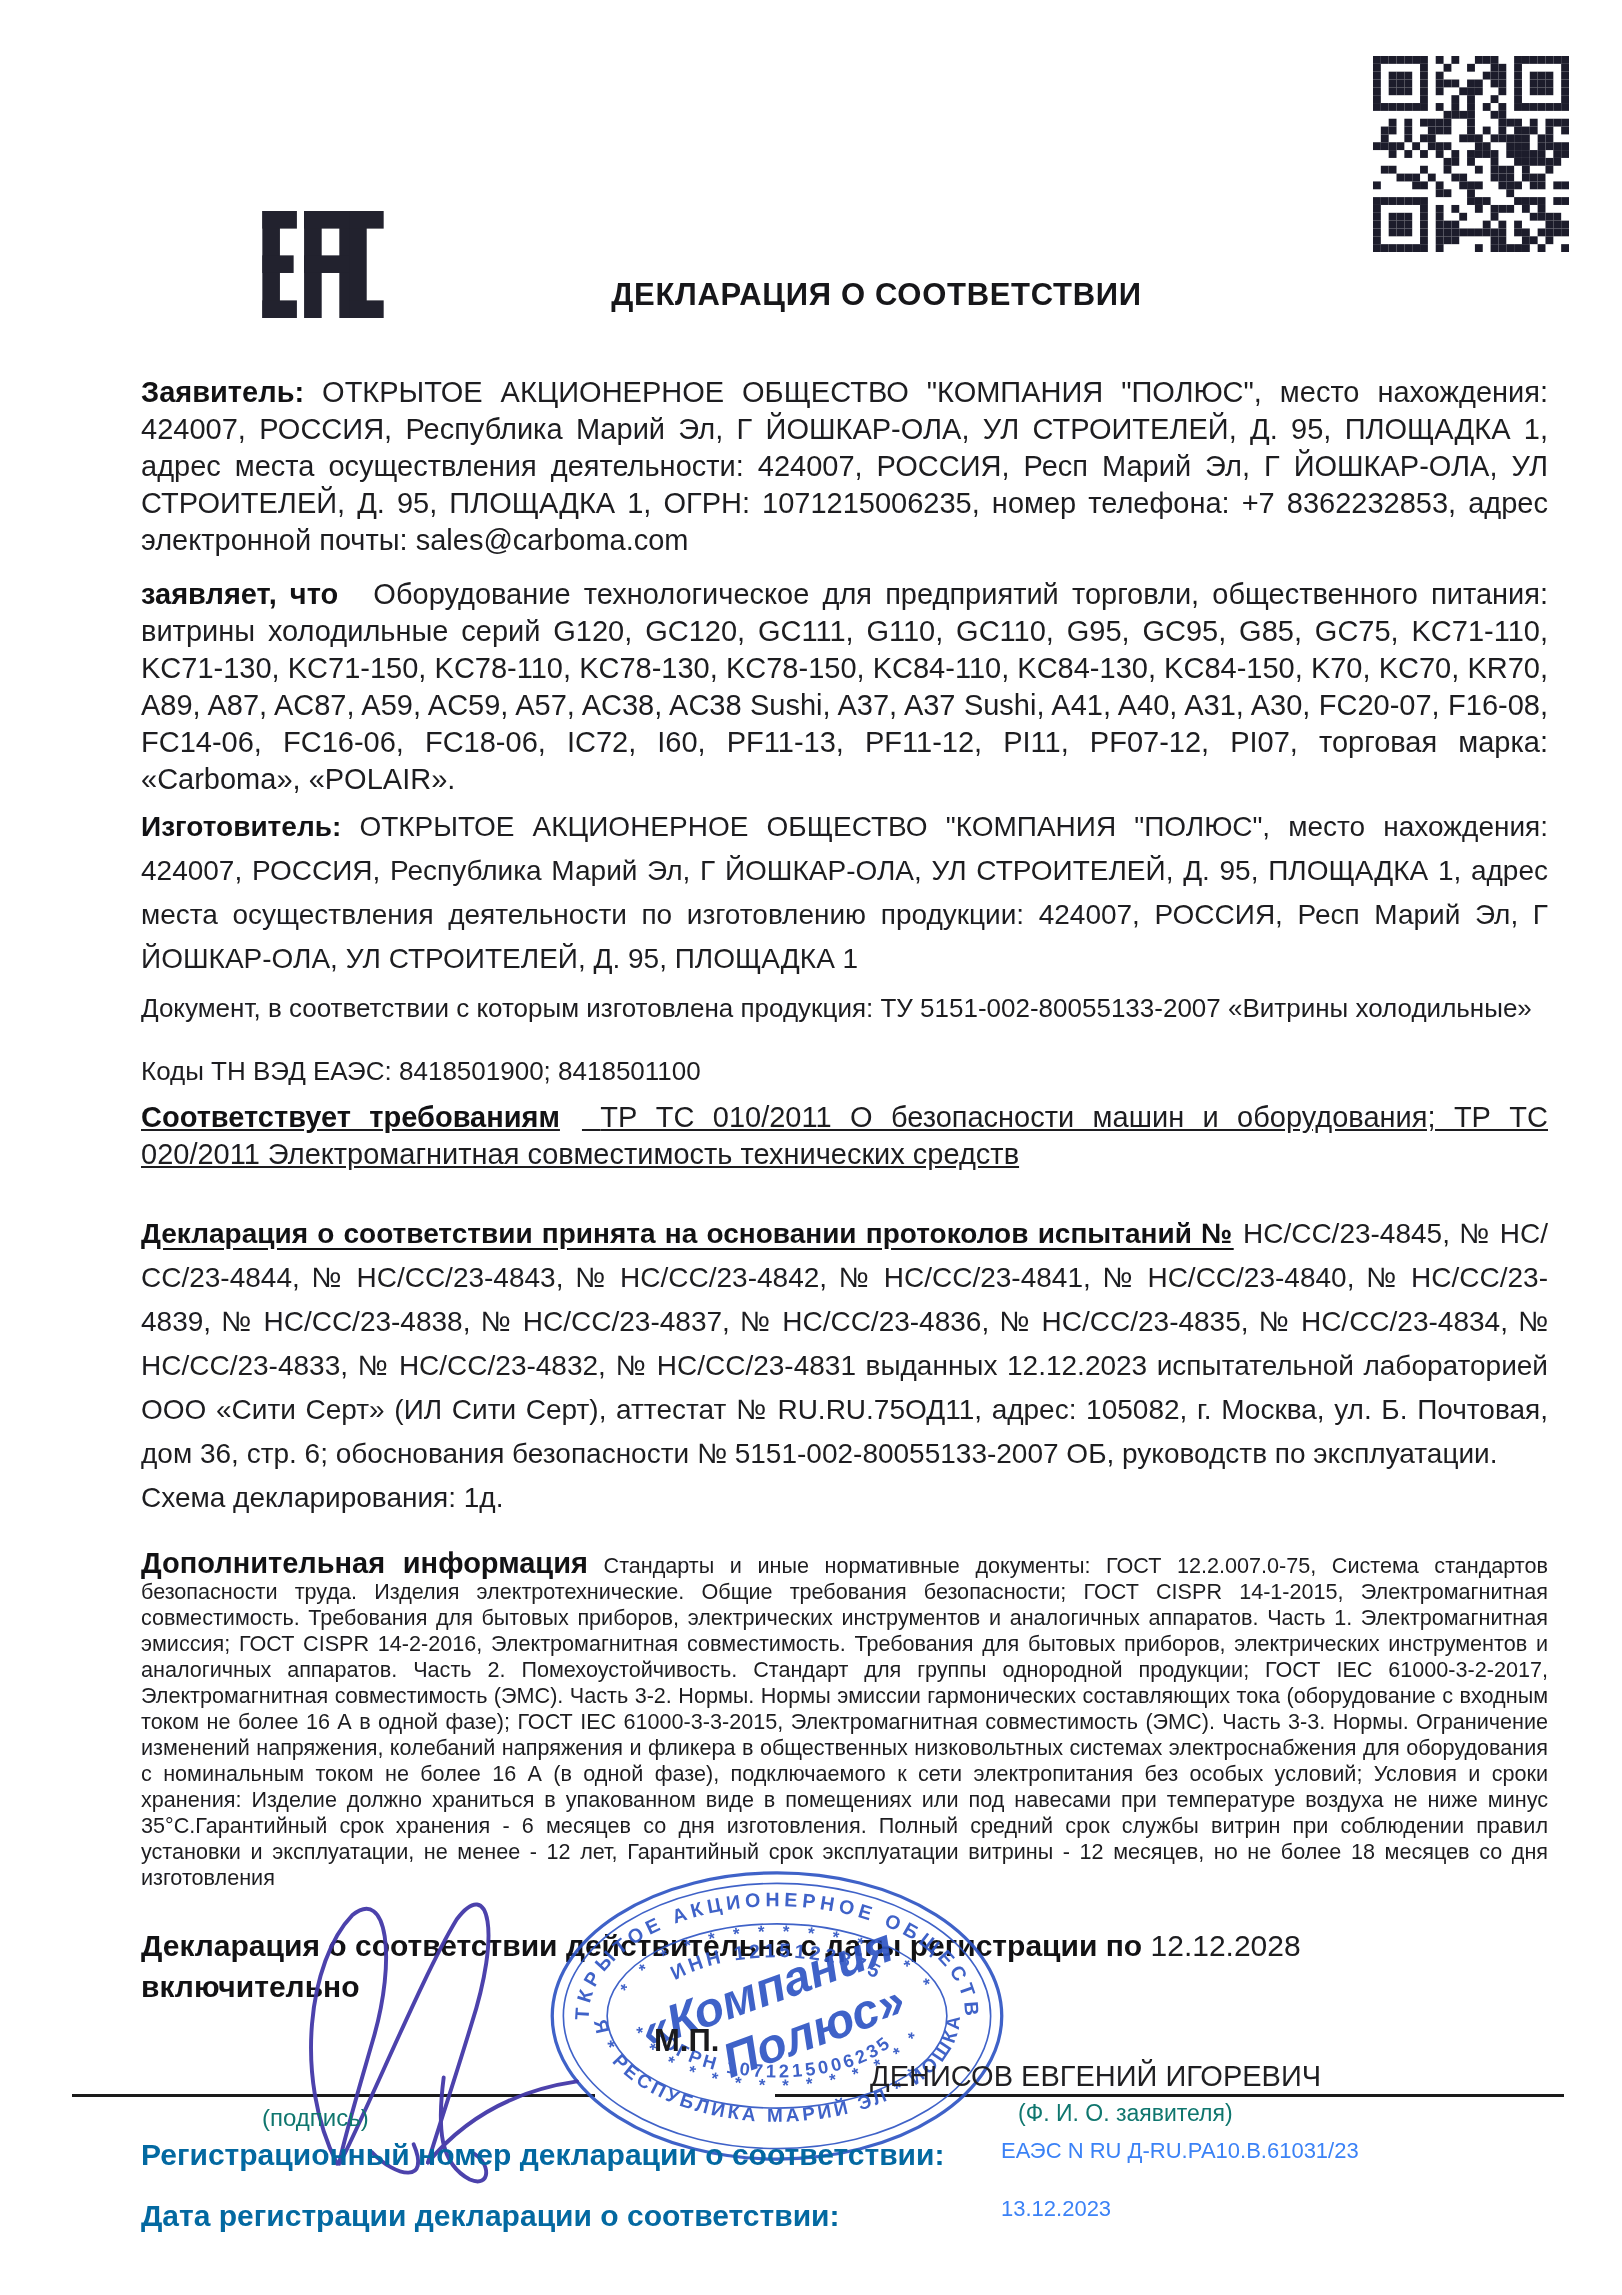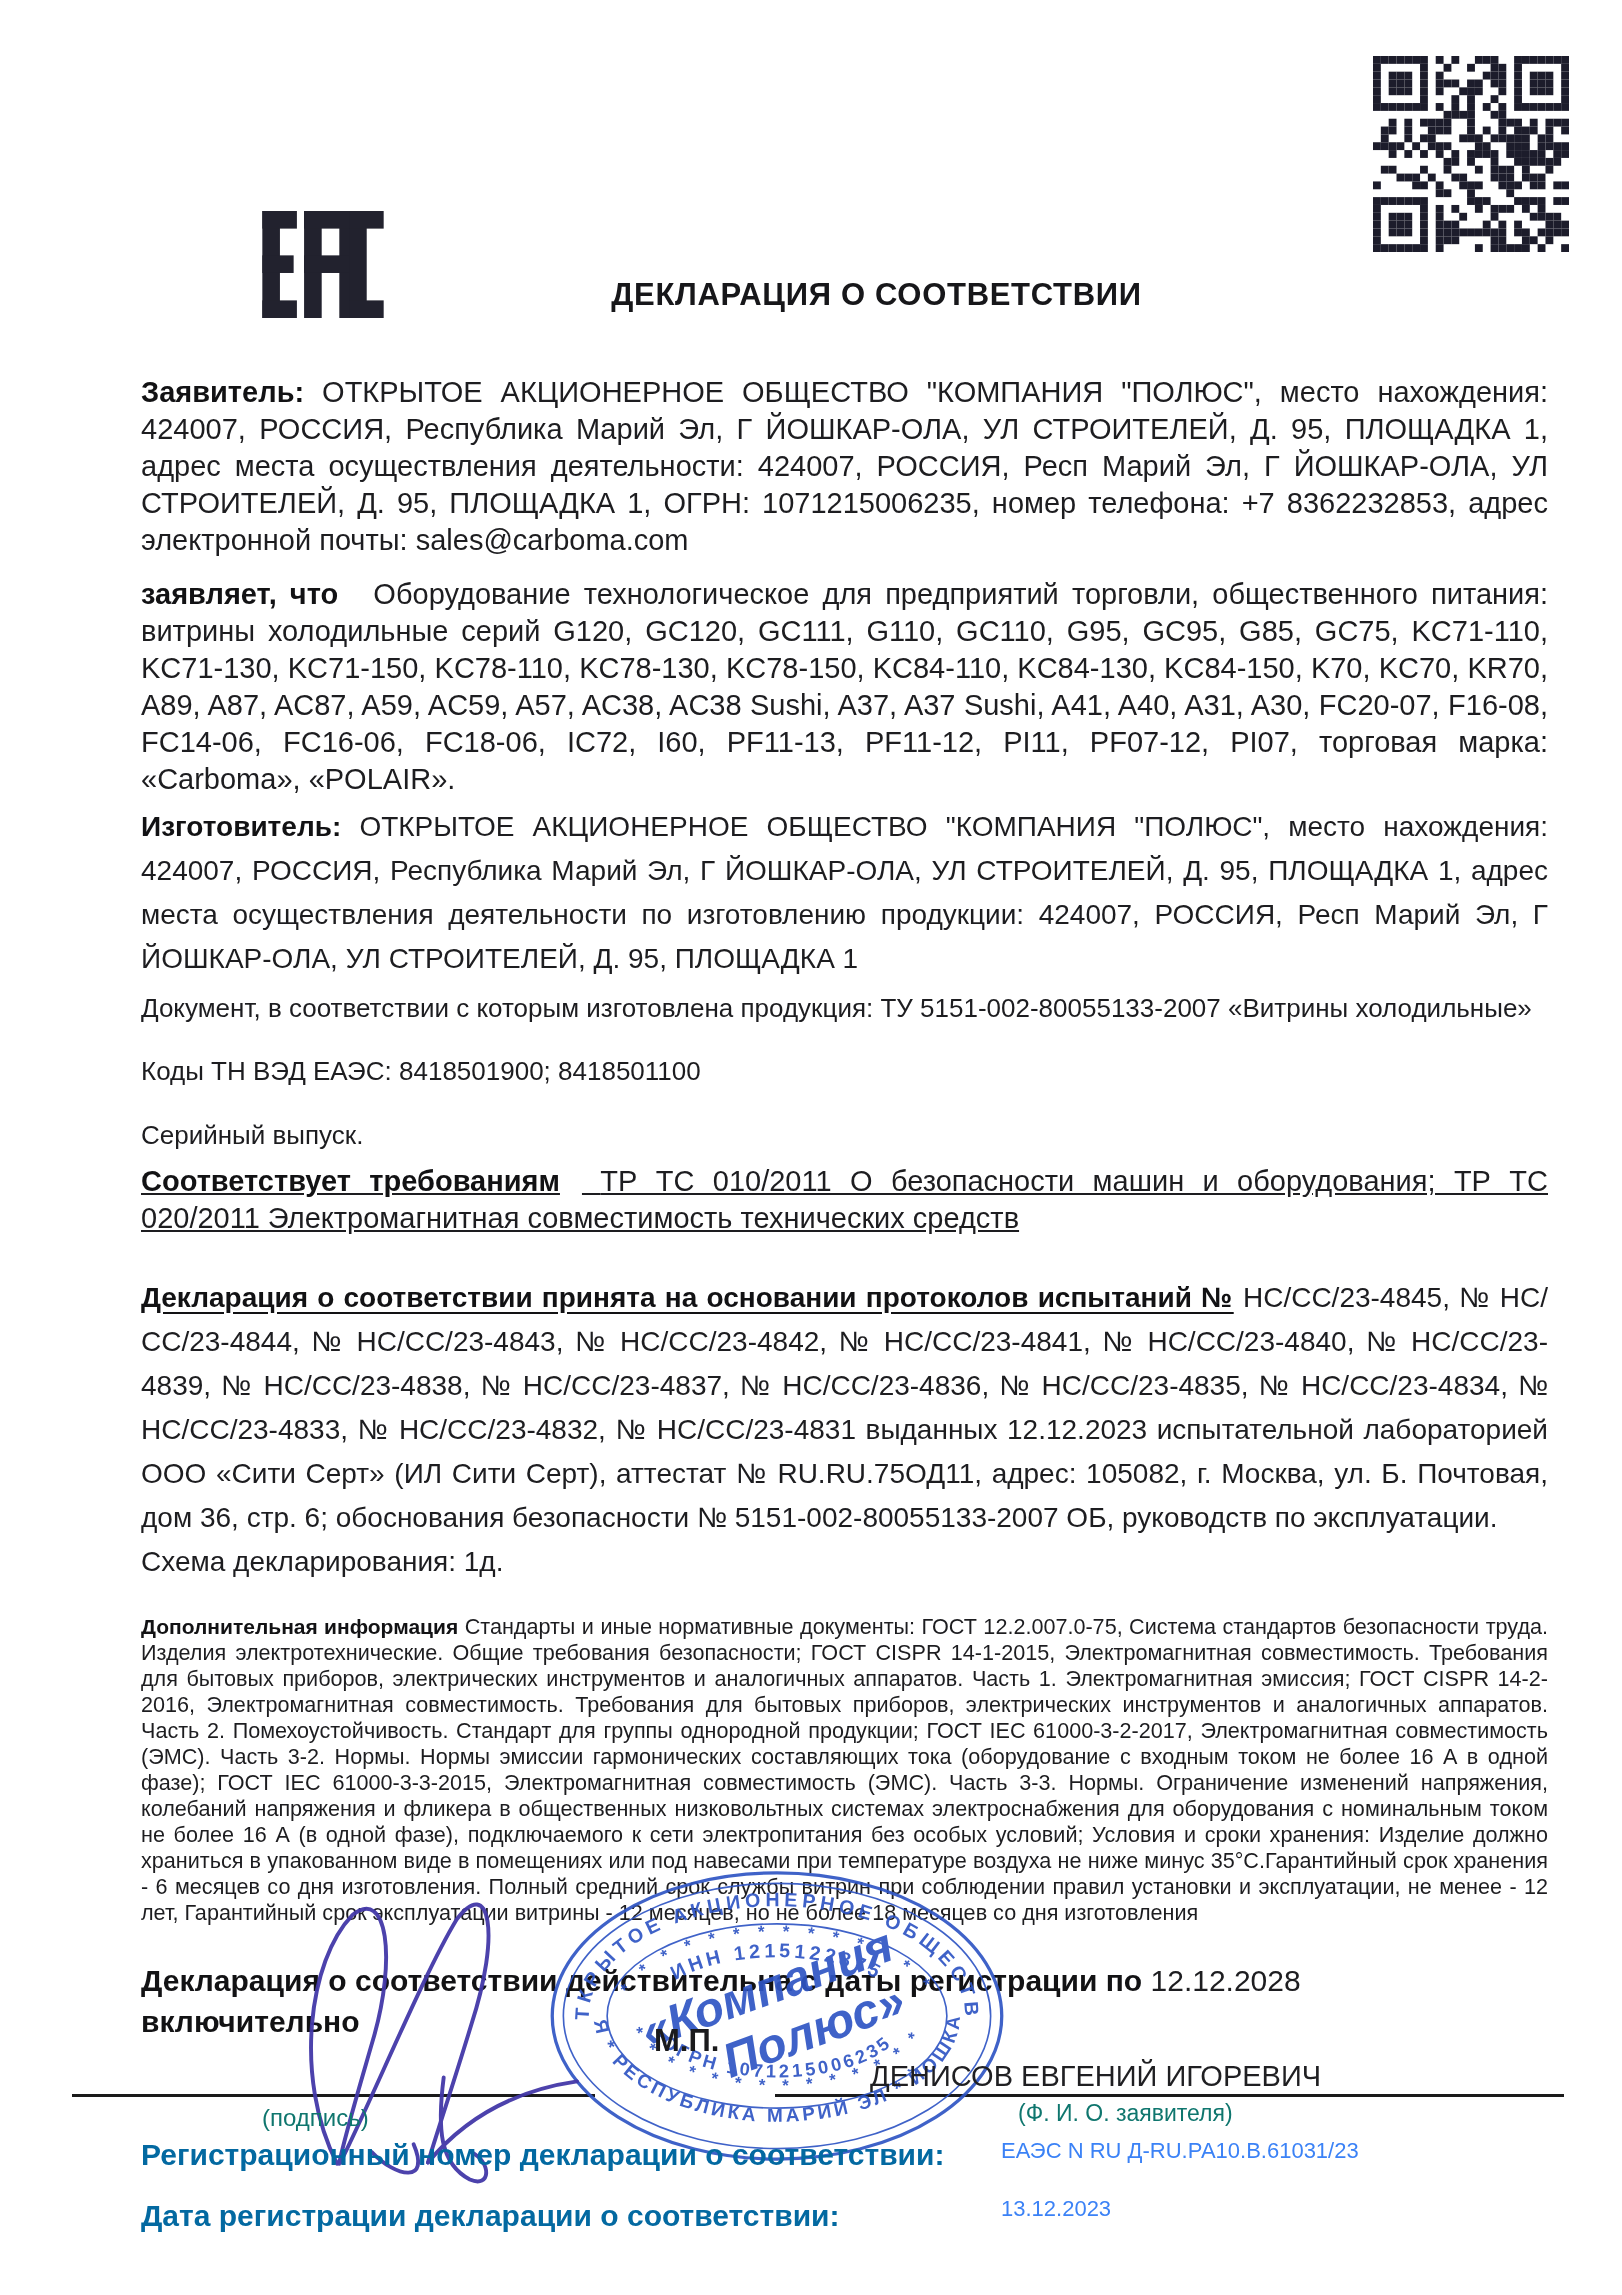--- a/index.html
+++ b/index.html
@@ -397,32 +397,31 @@
     <p class="t-main" style="margin-top:17px;">
       <span class="lbl">заявляет, что</span><span class="gap"></span>
       <span>Оборудование технологическое для предприятий торговли, общественного питания: витрины холодильные серий G120, GC120, GC111, G110, GC110, G95, GC95, G85, GC75, KC71-110, KC71-130, KC71-150, KC78-110, KC78-130, KC78-150, KC84-110, KC84-130, KC84-150, K70, KC70, KR70, A89, A87, AC87, A59, AC59, A57, AC38, AC38 Sushi, A37, A37 Sushi, A41, A40, A31, A30, FC20-07, F16-08, FC14-06, FC16-06, FC18-06, IC72, I60, PF11-13, PF11-12, PI11, PF07-12, PI07, торговая марка: «Carboma», «POLAIR».</span>
     </p>
     <p class="t-mid" style="margin-top:6.5px;">
       <span class="lbl">Изготовитель:</span>
       <span>ОТКРЫТОЕ АКЦИОНЕРНОЕ ОБЩЕСТВО "КОМПАНИЯ "ПОЛЮС", место нахождения: 424007, РОССИЯ, Республика Марий Эл, Г ЙОШКАР-ОЛА, УЛ СТРОИТЕЛЕЙ, Д. 95, ПЛОЩАДКА 1, адрес места осуществления деятельности по изготовлению продукции: 424007, РОССИЯ, Респ Марий Эл, Г ЙОШКАР-ОЛА, УЛ СТРОИТЕЛЕЙ, Д. 95, ПЛОЩАДКА 1</span>
     </p>
     <p class="t-doc" style="margin-top:11.8px;text-align:left;">Документ, в соответствии с которым изготовлена продукция: ТУ 5151-002-80055133-2007 «Витрины холодильные»</p>
     <p class="t-doc" style="margin-top:30px;text-align:left;">Коды ТН ВЭД ЕАЭС: 8418501900; 8418501100</p>
-    <p class="t-doc" style="margin-top:31px;text-align:left;">Серийный выпуск.</p>
     <p class="t-main" style="margin-top:10.5px;text-decoration:underline;">
       <span class="lbl">Соответствует требованиям</span><span class="gap"></span>
       <span>ТР ТС 010/2011 О безопасности машин и оборудования; ТР ТС 020/2011 Электромагнитная совместимость технических средств</span>
     </p>
     <p class="t-mid" style="margin-top:39px;">
       <span class="lbl u">Декларация о соответствии принята на основании протоколов испытаний №</span>
       <span>НС/СС/23-4845, № НС/СС/23-4844, № НС/СС/23-4843, № НС/СС/23-4842, № НС/СС/23-4841, № НС/СС/23-4840, № НС/СС/23-4839, № НС/СС/23-4838, № НС/СС/23-4837, № НС/СС/23-4836, № НС/СС/23-4835, № НС/СС/23-4834, № НС/СС/23-4833, № НС/СС/23-4832, № НС/СС/23-4831 выданных 12.12.2023 испытательной лабораторией ООО «Сити Серт» (ИЛ Сити Серт), аттестат № RU.RU.75ОД11, адрес: 105082, г. Москва, ул. Б. Почтовая, дом 36, стр. 6; обоснования безопасности № 5151-002-80055133-2007 ОБ, руководств по эксплуатации.</span>
     </p>
     <p class="t-mid" style="text-align:left;">Схема декларирования: 1д.</p>
     <p class="t-small" style="margin-top:30px;">
-      <span class="lbl" style="font-size:21px;">Дополнительная информация</span>
+      <span class="lbl" style="font-size:29px;">Дополнительная информация</span>
       <span>Стандарты и иные нормативные документы: ГОСТ 12.2.007.0-75, Система стандартов безопасности труда. Изделия электротехнические. Общие требования безопасности; ГОСТ CISPR 14-1-2015, Электромагнитная совместимость. Требования для бытовых приборов, электрических инструментов и аналогичных аппаратов. Часть 1. Электромагнитная эмиссия; ГОСТ CISPR 14-2-2016, Электромагнитная совместимость. Требования для бытовых приборов, электрических инструментов и аналогичных аппаратов. Часть 2. Помехоустойчивость. Стандарт для группы однородной продукции; ГОСТ IEC 61000-3-2-2017, Электромагнитная совместимость (ЭМС). Часть 3-2. Нормы. Нормы эмиссии гармонических составляющих тока (оборудование с входным током не более 16 А в одной фазе); ГОСТ IEC 61000-3-3-2015, Электромагнитная совместимость (ЭМС). Часть 3-3. Нормы. Ограничение изменений напряжения, колебаний напряжения и фликера в общественных низковольтных системах электроснабжения для оборудования с номинальным током не более 16 А (в одной фазе), подключаемого к сети электропитания без особых условий; Условия и сроки хранения: Изделие должно храниться в упакованном виде в помещениях или под навесами при температуре воздуха не ниже минус 35°С.Гарантийный срок хранения - 6 месяцев со дня изготовления. Полный средний срок службы витрин при соблюдении правил установки и эксплуатации, не менее - 12 лет, Гарантийный срок эксплуатации витрины - 12 месяцев, но не более 18 месяцев со дня изготовления</span>
     </p>
     <p style="margin-top:34px;font-size:30px;line-height:41px;text-align:left;">
       <span class="lbl">Декларация о соответствии действительна с даты регистрации по</span>
       <span style="font-weight:normal;">12.12.2028</span><br>
       <span class="lbl">включительно</span>
     </p>
   </div>
 
   <div class="abs" style="left:548px;top:1869px;z-index:2;opacity:.92;">

